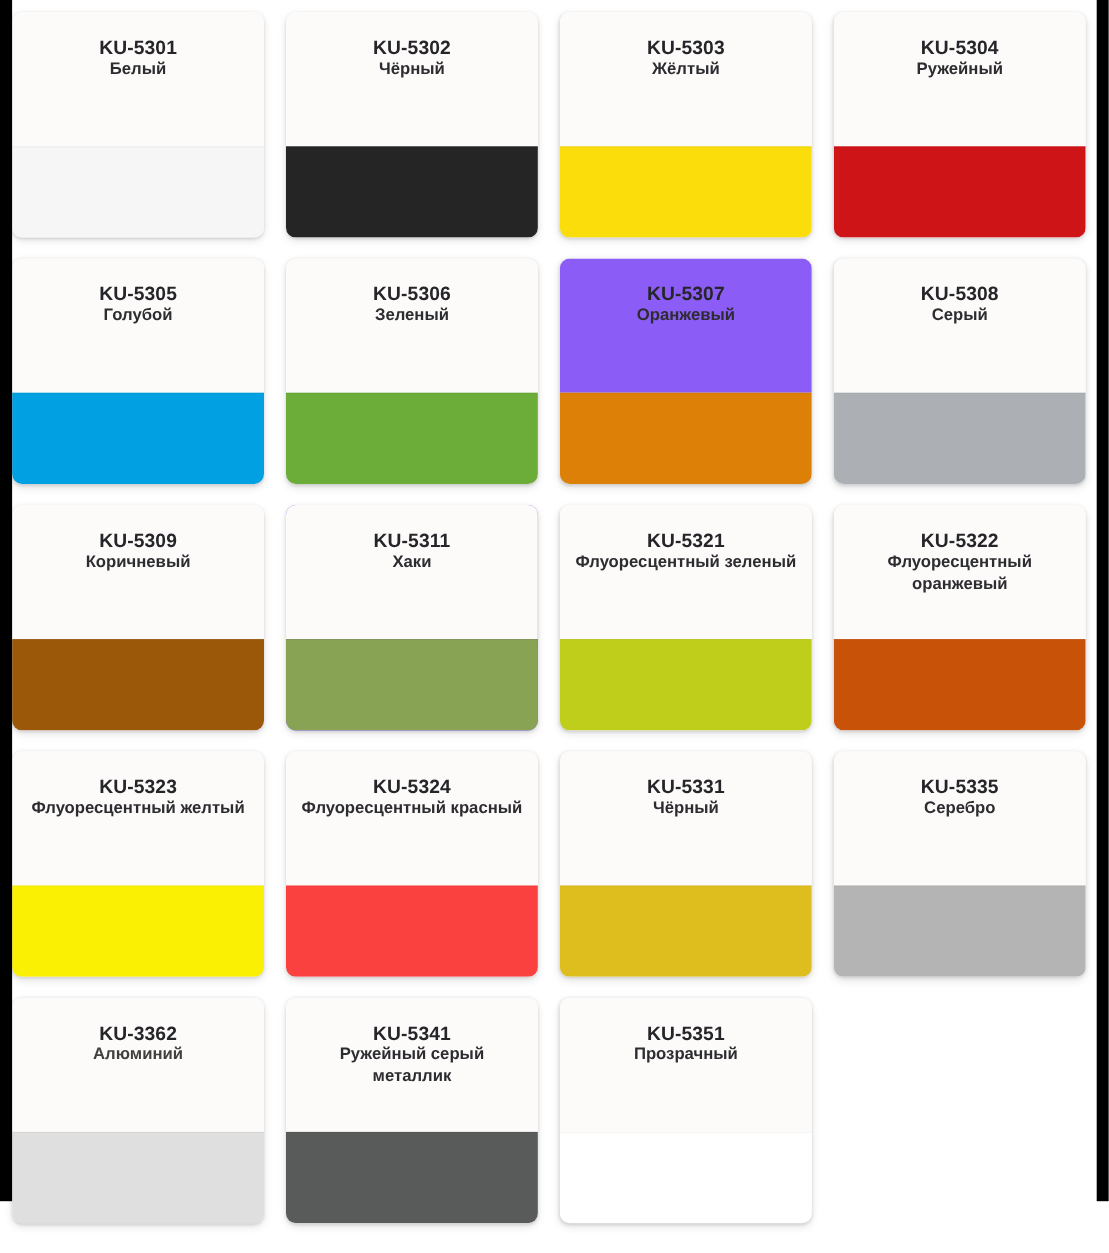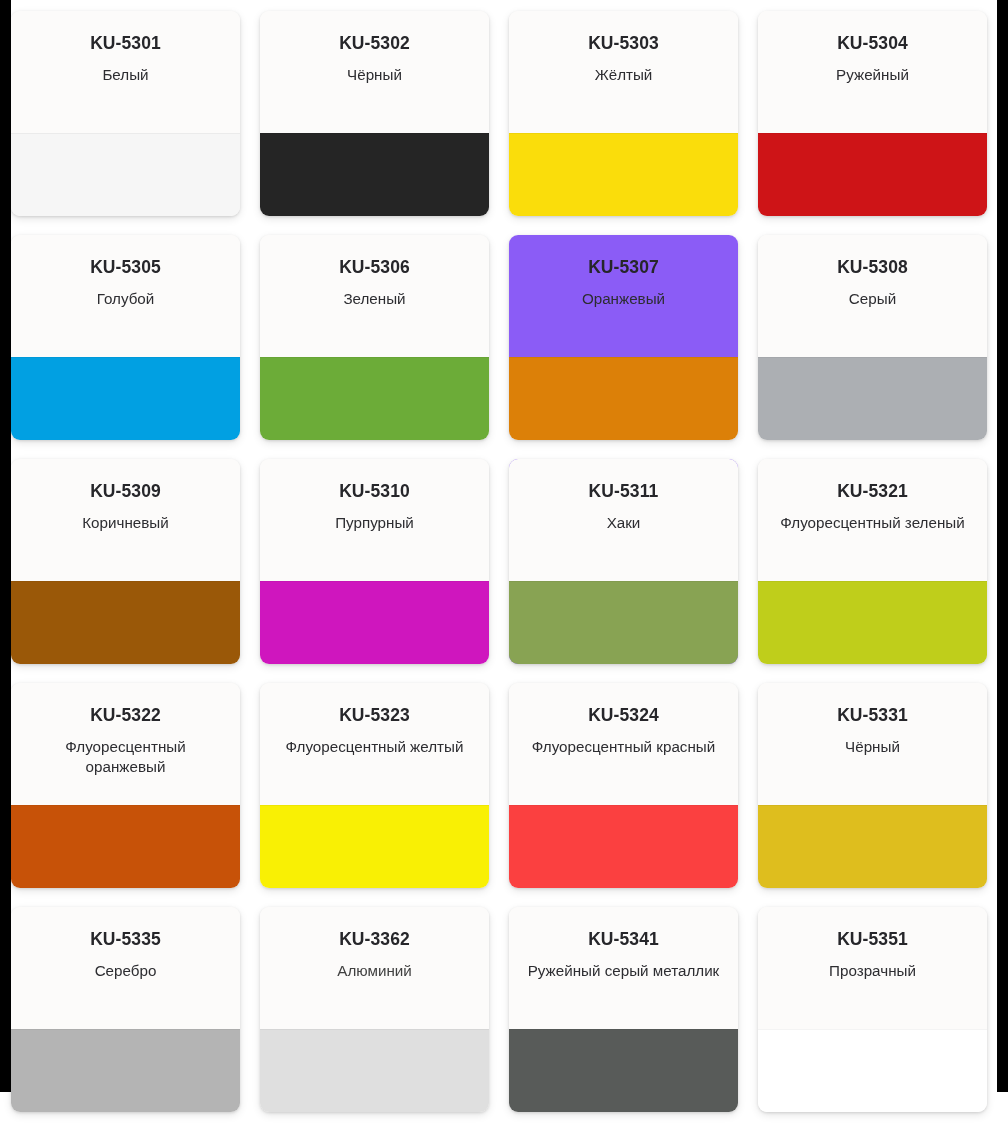--- a/index.html
+++ b/index.html
@@ -64,23 +64,23 @@
 
   .card-code {
     font-size: 17.5px;
     font-weight: bold;
     color: #26262a;
     letter-spacing: 0.1px;
     line-height: 1.1;
   }
 
   .card-name {
-    margin-top: 12px;
+    margin-top: 0;
     font-size: 15.2px;
-    font-weight: normal;
+    font-weight: bold;
     color: #2d2d31;
     line-height: 1.33;
   }
 
   .card-swatch {
     flex: 1 1 auto;
     width: 100%;
     border-top: 1px solid rgba(0,0,0,0.045);
   }
 </style>
@@ -149,27 +149,20 @@
         </div>
         <div class="card-swatch" style="background: rgb(172, 175, 179);"></div>
       </div>
       <div class="card" style="background: rgb(252, 251, 250);">
         <div class="card-text" style="background: rgb(252, 251, 250);">
           <div class="card-code" style="color: rgb(38, 38, 42);">KU-5309</div>
           <div class="card-name" style="color: rgb(45, 45, 49);">Коричневый</div>
         </div>
         <div class="card-swatch" style="background: rgb(154, 88, 8);"></div>
       </div>
-      <div class="card" style="background: rgb(252, 251, 250);">
-        <div class="card-text" style="background: rgb(252, 251, 250);">
-          <div class="card-code" style="color: rgb(38, 38, 42);">KU-5310</div>
-          <div class="card-name" style="color: rgb(45, 45, 49);">Пурпурный</div>
-        </div>
-        <div class="card-swatch" style="background: rgb(207, 22, 190);"></div>
-      </div>
       <div class="card" style="background: #8b5cf6;">
         <div class="card-text" style="background: rgb(252, 251, 250);">
           <div class="card-code" style="color: rgb(38, 38, 42);">KU-5311</div>
           <div class="card-name" style="color: rgb(45, 45, 49);">Хаки</div>
         </div>
         <div class="card-swatch" style="background: rgb(136, 163, 83);"></div>
       </div>
       <div class="card" style="background: rgb(252, 251, 250);">
         <div class="card-text" style="background: rgb(252, 251, 250);">
           <div class="card-code" style="color: rgb(38, 38, 42);">KU-5321</div>

